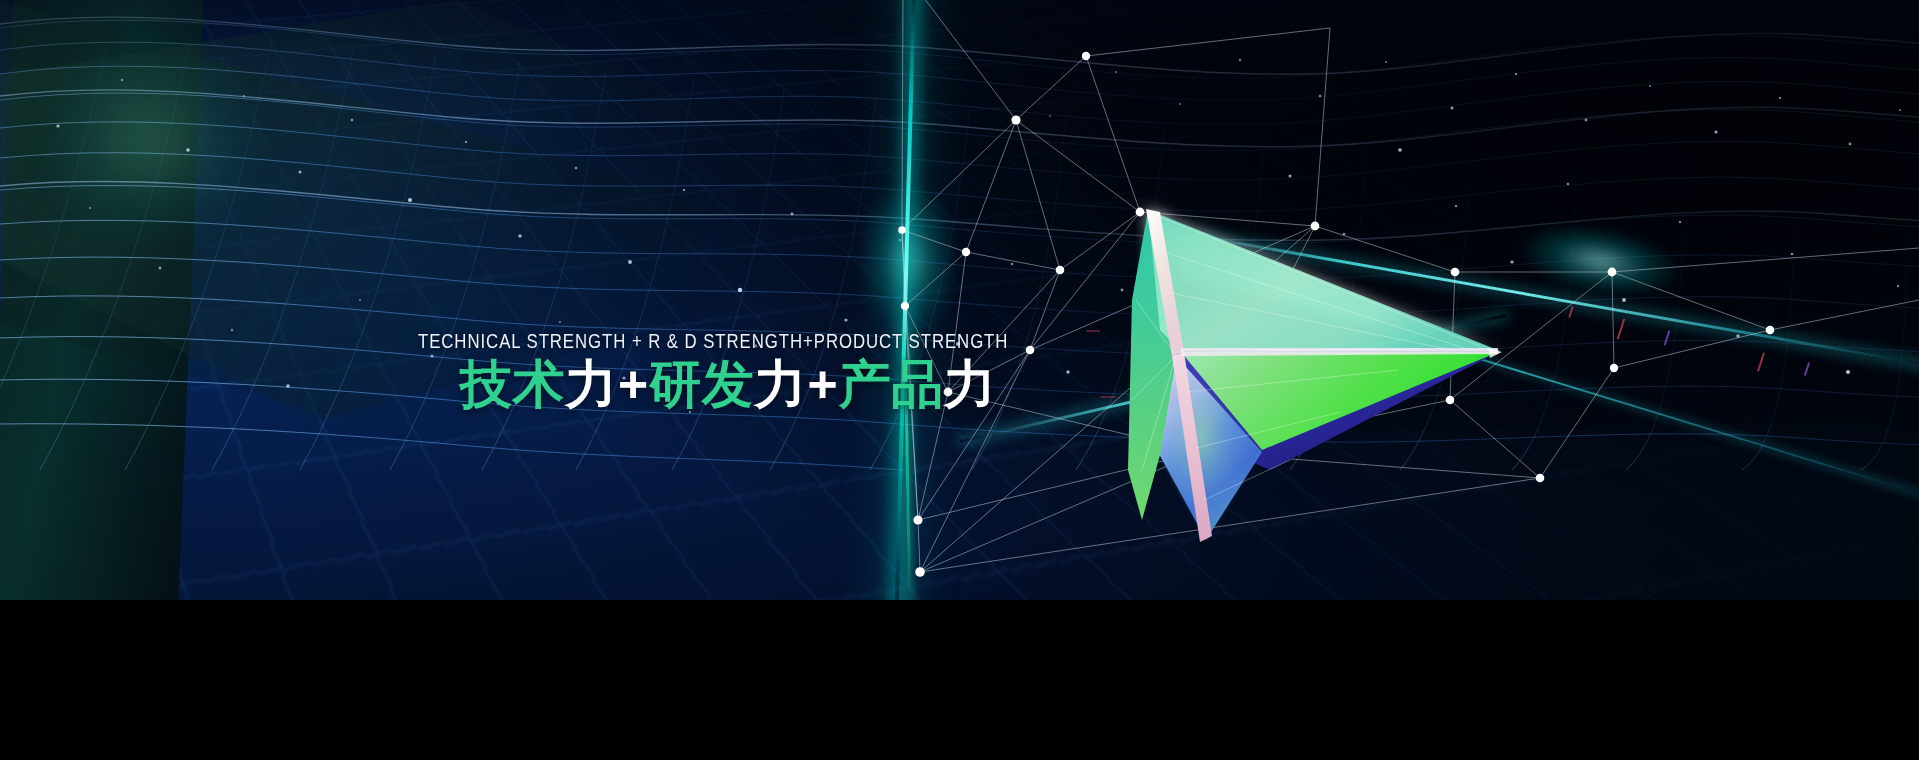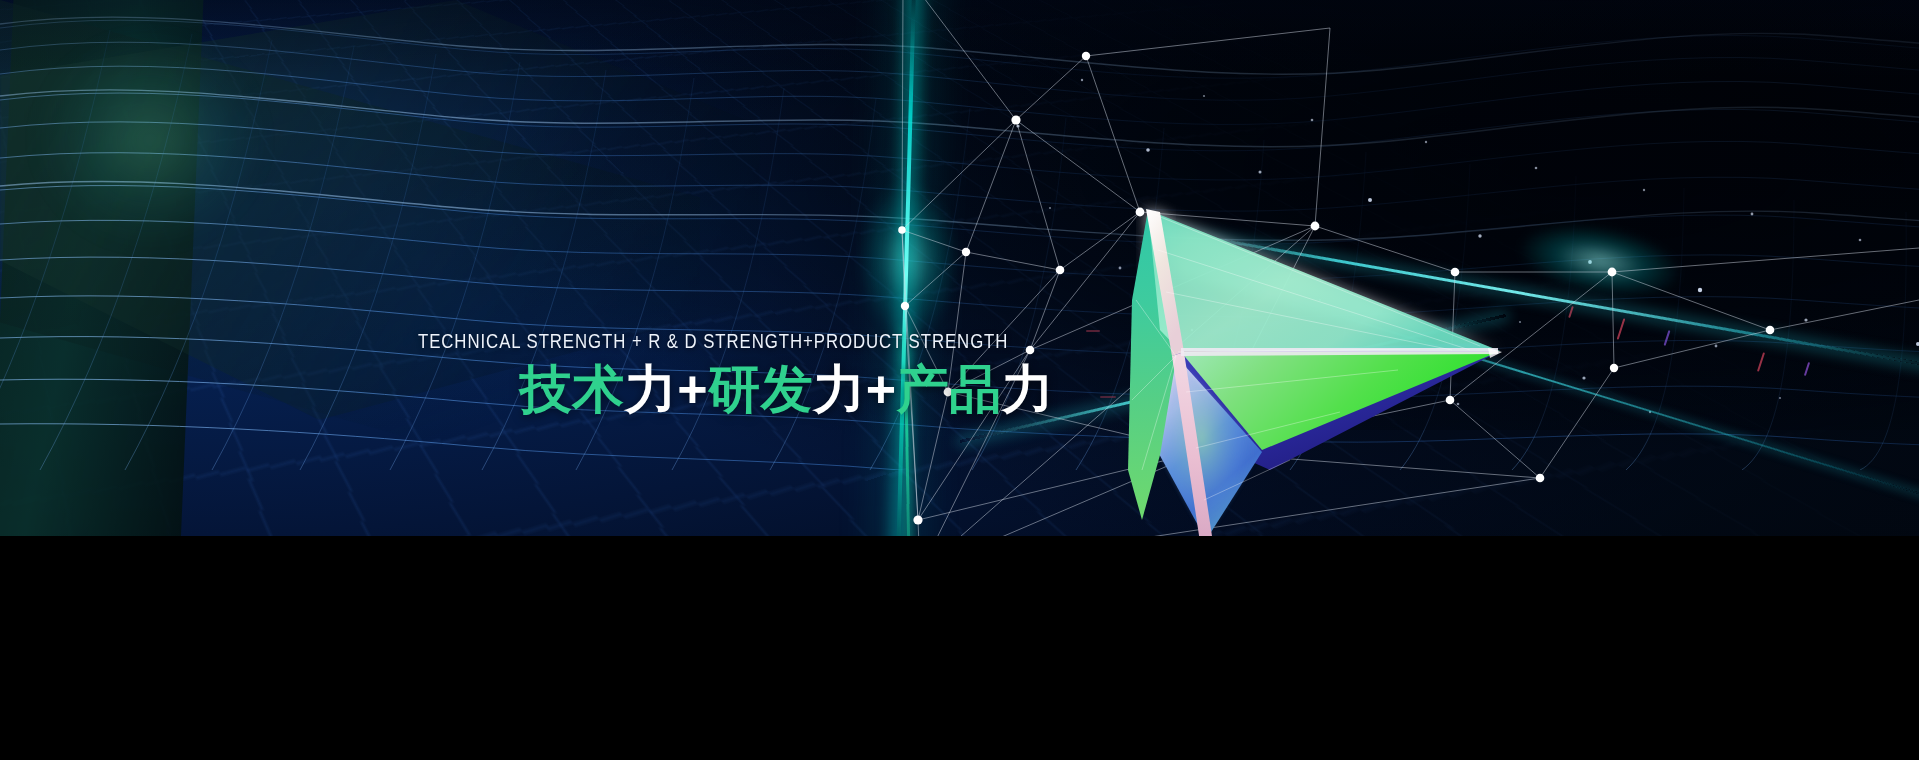--- a/index.html
+++ b/index.html
@@ -1,23 +1,22 @@
 <!DOCTYPE html>
 <html><head>
 <meta charset="utf-8">
 <title>Banner</title>
 <style>
   html,body{margin:0;padding:0;background:#000;}
   body{font-family:"Liberation Sans",sans-serif;}
   #stage{
     position:relative;
-    width:1919px;height:536px;
+    width:1919px;height:600px;
     overflow:hidden;
     background:#020810;
-    text-align:center;
   }
   .layer{position:absolute;inset:0;pointer-events:none;}
 
   
   #bg-base{
     background:
       radial-gradient(115% 145% at 8% 30%, #0a2a62 0%, #062050 26%, #041538 48%, #020c22 68%, #010813 85%, #01060e 100%);
   }
   #bg-dark-right{
     background:
@@ -144,27 +143,28 @@
     color:#eef3fb;
     white-space:nowrap;
     transform:scaleX(.80);
     transform-origin:left center;
     font-weight:400;
     line-height:1.05;
     text-shadow:0 1px 6px rgba(0,0,0,.55);
   }
   #zh{
     margin-top:8px;
-    font-family:Liberation Sans, sans-serif;
+    font-family:Liberation Mono, monospace;
     font-size:52px;
     font-weight:bold;
     letter-spacing:.01em;
     white-space:nowrap;
     line-height:1.12;
     text-shadow:0 2px 10px rgba(0,0,0,.55);
+    margin-left:42px;
   }
   .zh-g{color:#2fd18e;}
   .zh-w{color:#ffffff;}
 
   
   .speck{position:absolute;border-radius:1px;opacity:.75;}
 </style>
 </head>
 <body>
 

